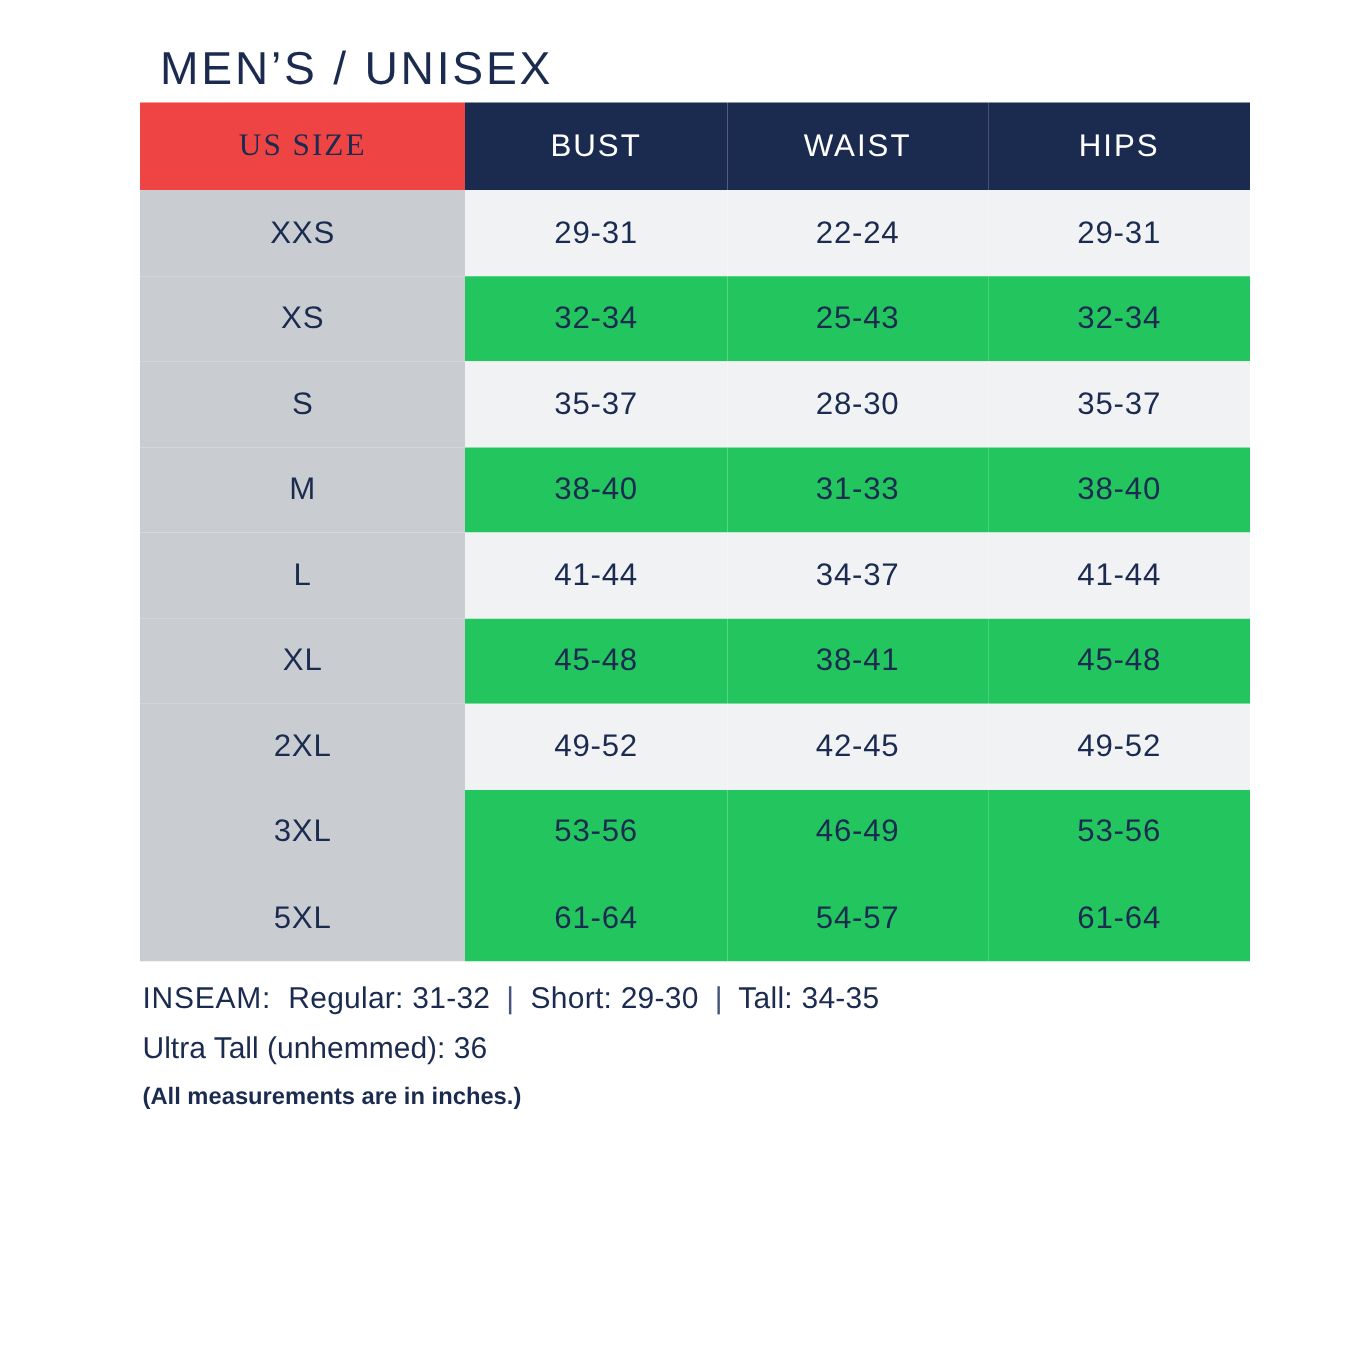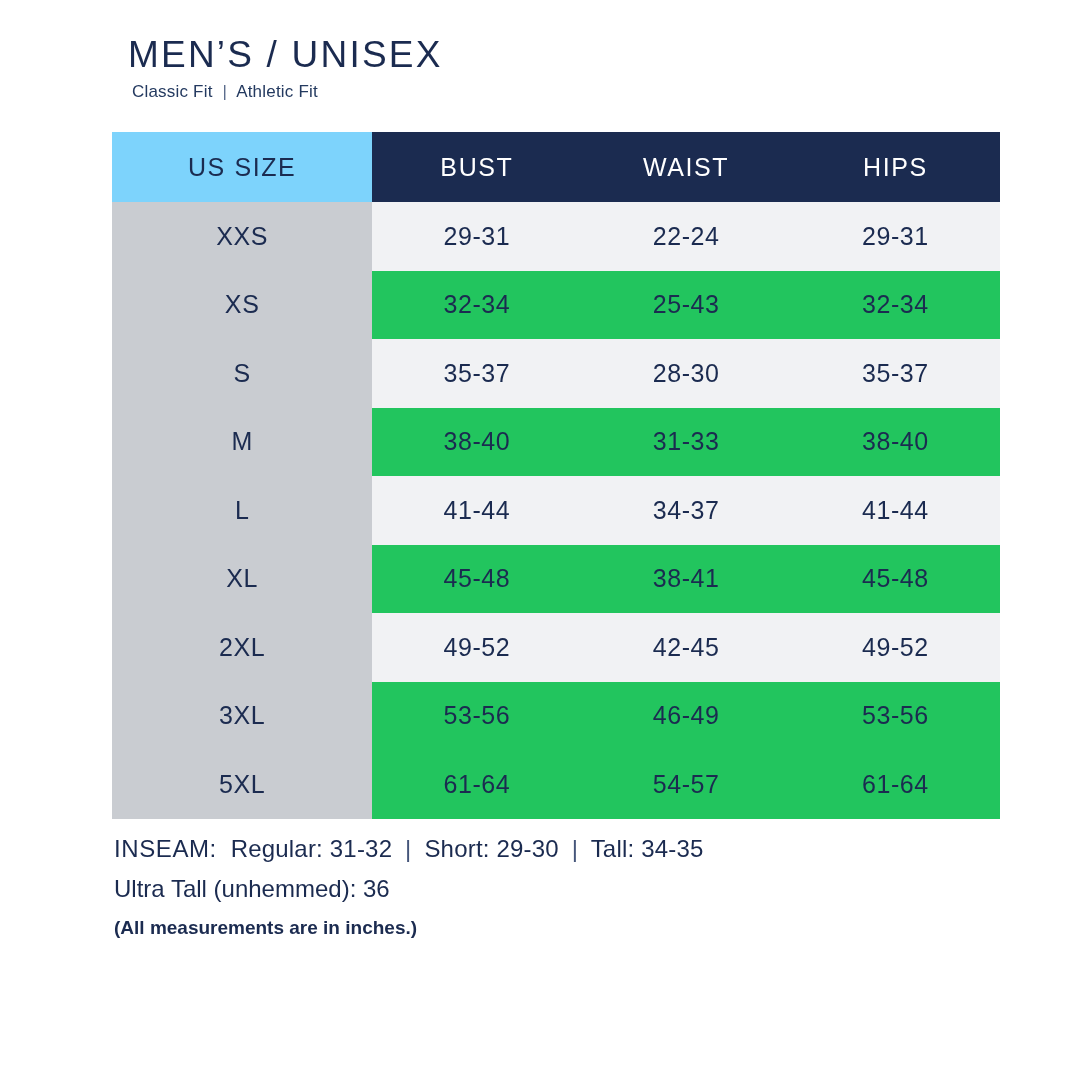--- a/index.html
+++ b/index.html
@@ -51,22 +51,23 @@
   table.sizes col.c-meas { width: 209px; }
 
   table.sizes thead th {
     height: 68px;
     font-size: 25px;
     font-weight: 400;
     letter-spacing: 1.6px;
     vertical-align: middle;
   }
   th.head-size {
-    background: #7dd3fc;
-    color: #1b2b50;
+    background: #ef4444;
+    color: #1b2b50;
+    font-family: Liberation Serif, serif;
   }
   th.head-meas {
     background: #1b2b50;
     color: #ffffff;
   }
   table.sizes tbody td {
     height: 66.5px;
     text-align: center;
     font-size: 25px;
     font-weight: 400;
@@ -110,25 +111,20 @@
     font-weight: 700;
   }
 </style>
 </head>
 <body>
 
 <div class="page">
 
   <h1 class="title">MEN’S / UNISEX</h1>
 
-  <div class="subtitle">
-    <span>Classic Fit</span>
-    <span class="divider">|</span>
-    <span>Athletic Fit</span>
-  </div>
 
   <table class="sizes">
     <colgroup>
       <col class="c-size">
       <col class="c-meas">
       <col class="c-meas">
       <col class="c-meas">
     </colgroup>
     <thead>
       <tr>

